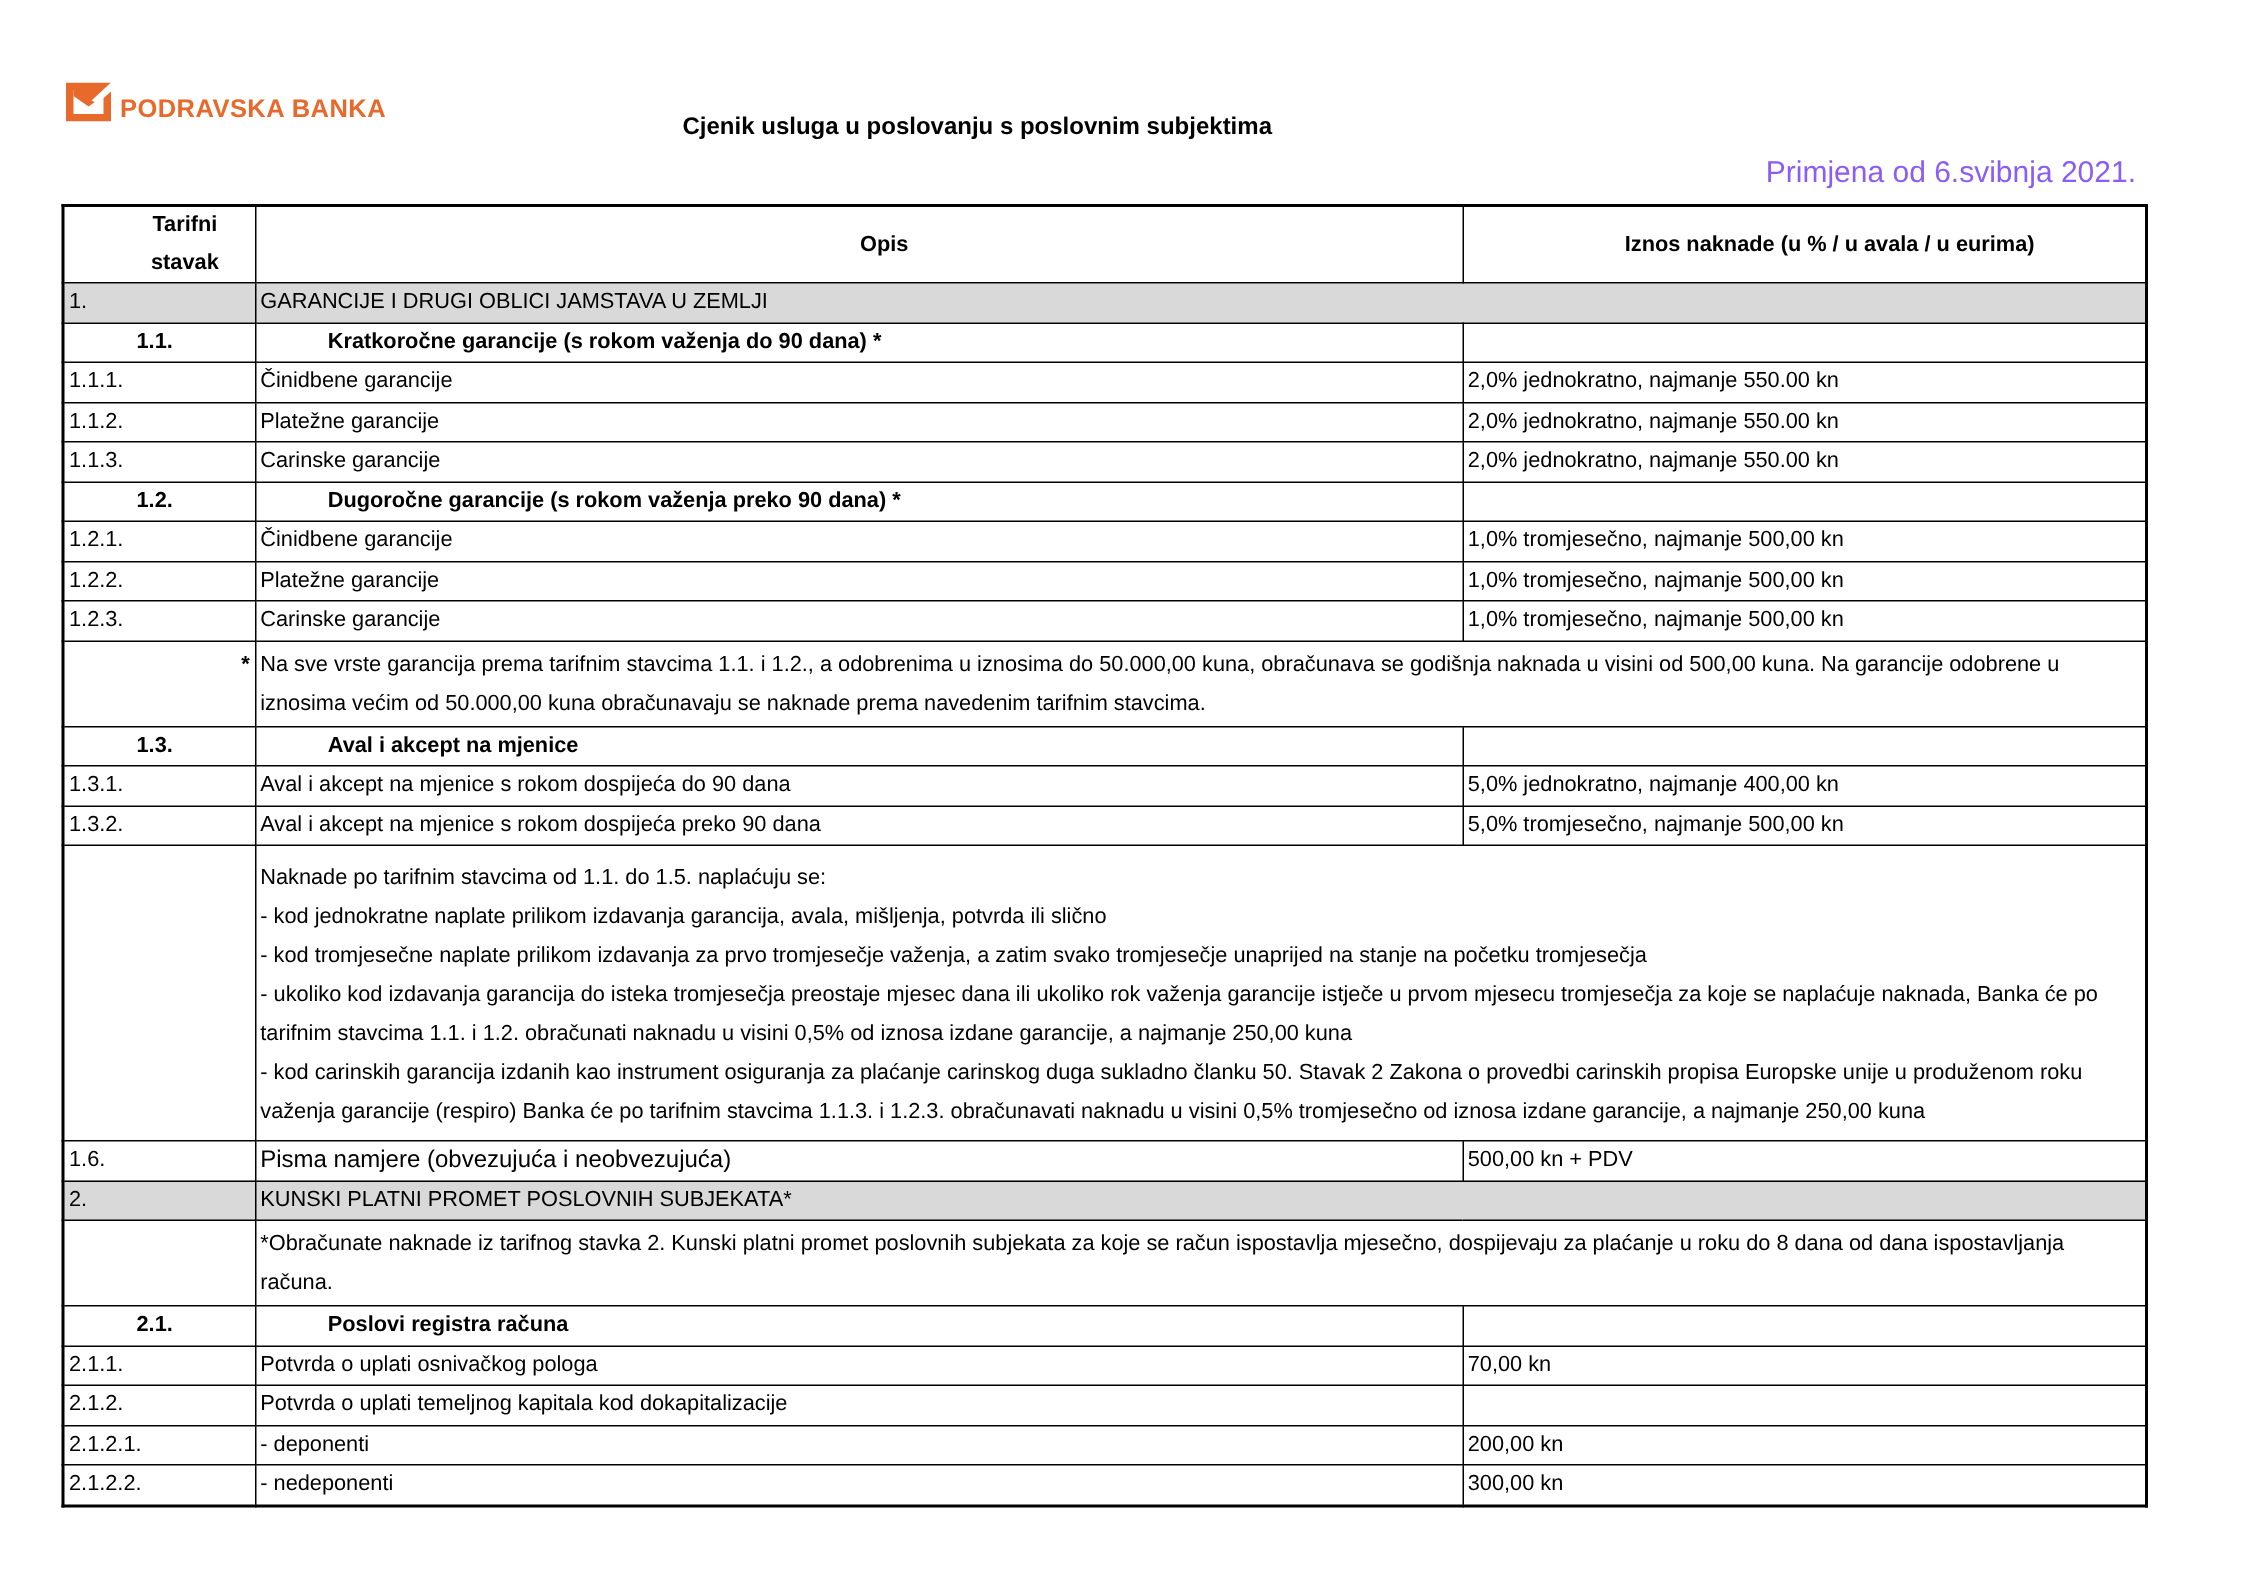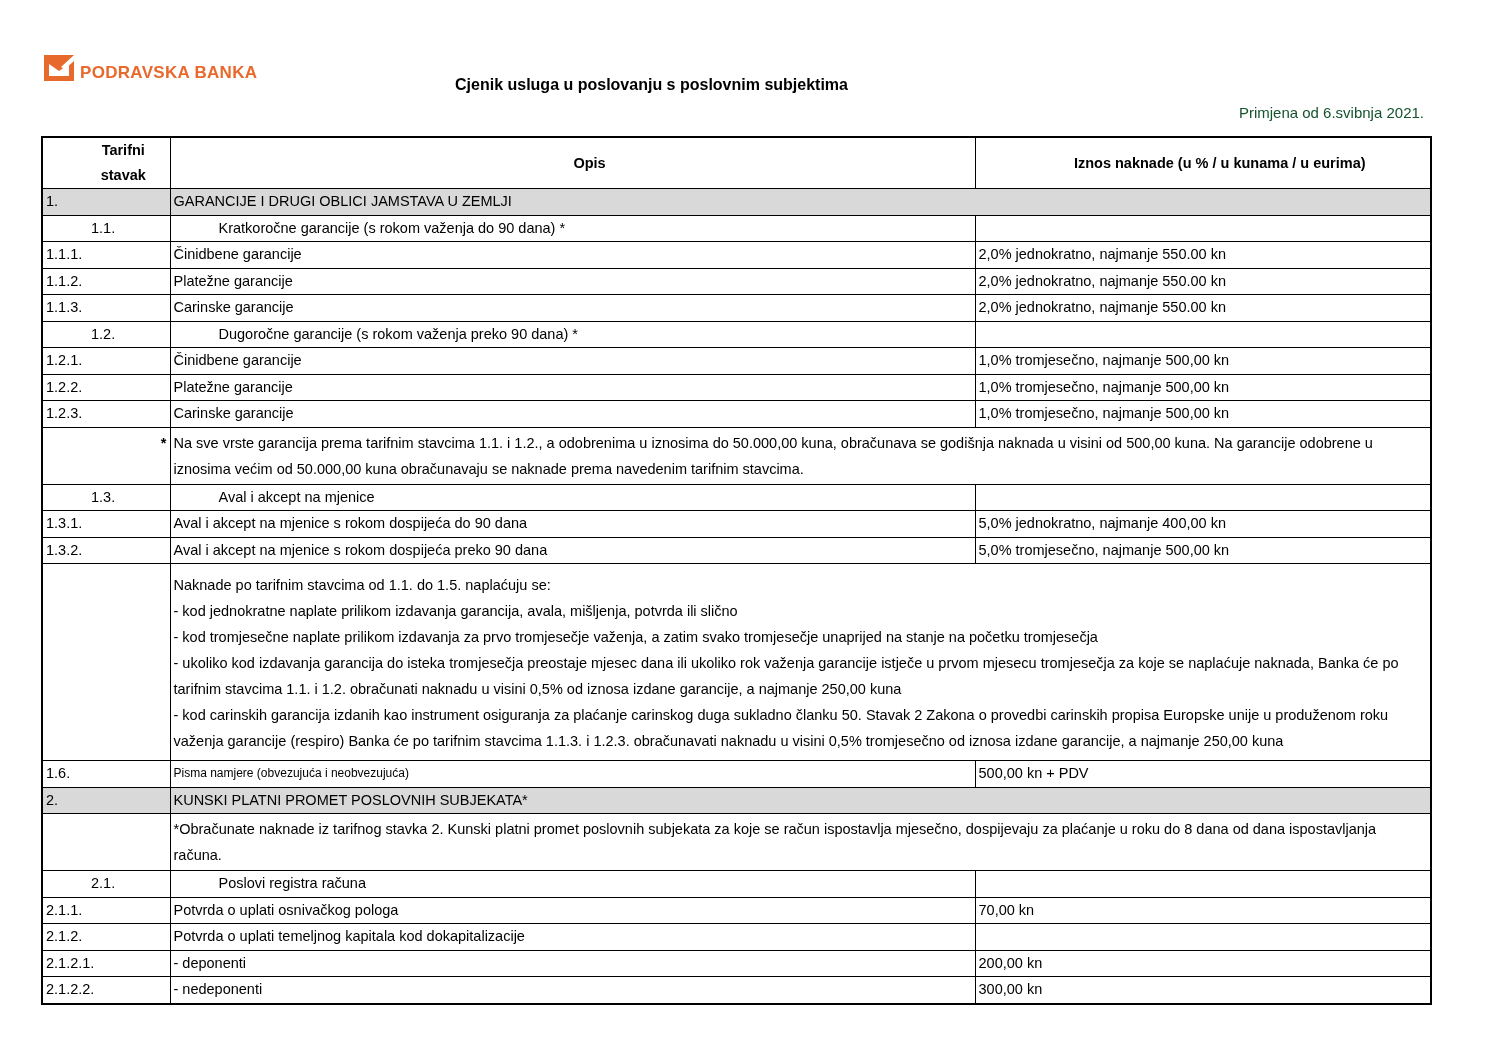--- a/index.html
+++ b/index.html
@@ -4,30 +4,30 @@
 <style>
   html, body { margin:0; padding:0; background:#ffffff; }
   body { width:1496px; height:1058px; position:relative; overflow:hidden;
          font-family:"Liberation Sans", sans-serif; color:#000; }
   .logo { position:absolute; left:44px; top:53px; display:flex; align-items:center;justify-content:space-between; }
   .logo-mark { width:30px; height:26px; position:relative; margin-right:6px; }
   .logo-mark svg { display:block; }
   .logo-text { color:#e8692c; font-weight:bold; font-size:17px; letter-spacing:0.3px; margin-top:10px; }
   .title { position:absolute; left:0; width:1327px; top:76px; text-align:center; font-weight:bold; font-size:16px; }
   .title span { position:relative; left:-12px; }
-  .date { position:absolute; right:72px; top:104px; color:#14532d; font-size:15px; }
+  .date { position:absolute; right:72px; top:104px; color:#8b5cf6; font-size:20px; }
   table { position:absolute; left:41px; top:136px; width:1389px; border-collapse:collapse;
           font-size:14.5px; table-layout:fixed; }
   td, th { border:1px solid #000; padding:0 3px; height:25.5px; line-height:25px; vertical-align:middle; }
   th { font-weight:bold; text-align:center;padding-left:37px; }
   tr.gray td { background:#d9d9d9; }
-  td.b { font-weight:normal;padding-left:48px; }
+  td.b { font-weight:bold;padding-left:48px; }
   td.note { line-height:26px; padding-top:2px; padding-bottom:2px; }
   td.star { text-align:right; vertical-align:top; font-weight:bold; }
-  td.big { font-size:12px; }
+  td.big { font-size:16px; }
   table { border:2px solid #000; }
   .line { display:block; }
 </style>
 </head>
 <body>
 
 <div class="logo">
   <span class="logo-mark">
     <svg width="30" height="26" viewBox="0 0 30 26">
       <rect x="0" y="0" width="30" height="26" fill="#e8692c"></rect>
@@ -45,21 +45,21 @@
 <table>
   <colgroup>
       <col style="width:128px">
       <col style="width:805px">
       <col style="width:456px">
     </colgroup>
   <thead>
     <tr>
       <th>Tarifni stavak</th>
       <th>Opis</th>
-      <th>Iznos naknade (u % / u kunama / u eurima)</th>
+      <th>Iznos naknade (u % / u avala / u eurima)</th>
     </tr>
   </thead>
   <tbody>
     <tr class="gray">
       <td>1.</td>
       <td colspan="2">GARANCIJE I DRUGI OBLICI JAMSTAVA U ZEMLJI</td>
     </tr>
     <tr>
       <td class="b">1.1.</td>
       <td class="b">Kratkoročne garancije (s rokom važenja do 90 dana) *</td>

